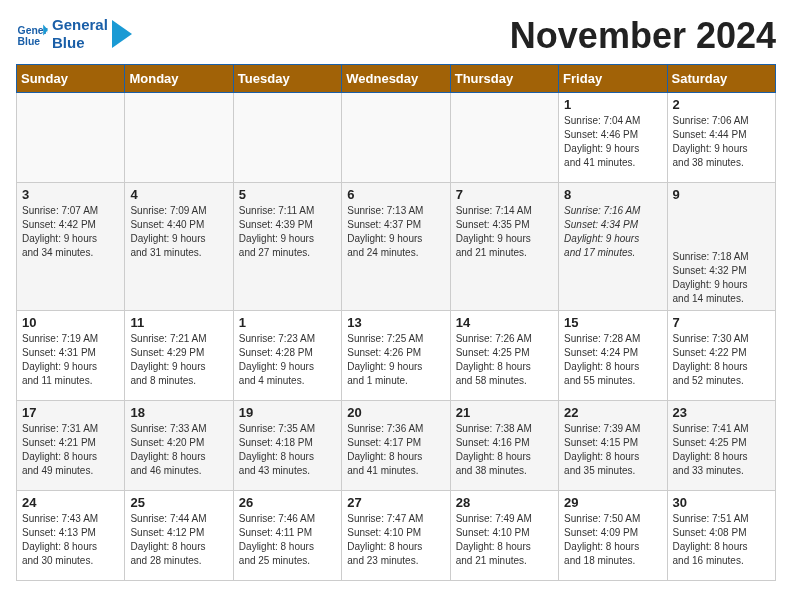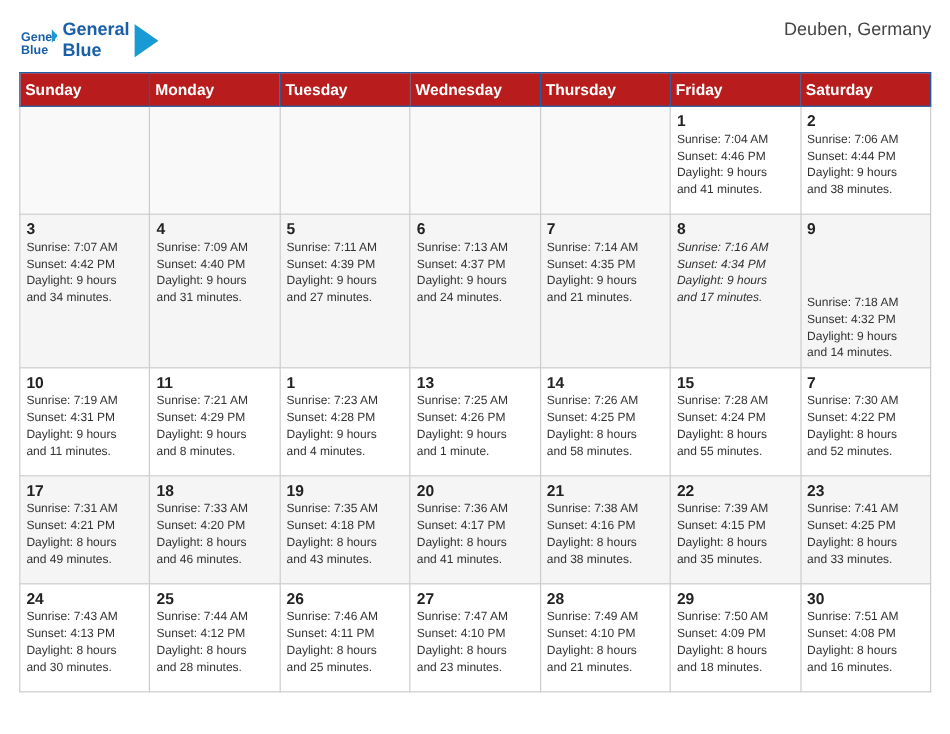--- a/index.html
+++ b/index.html
@@ -35,21 +35,21 @@
     .location {
       font-size: 15px;
       color: #444;
     }
     .calendar {
       width: 100%;
       border-collapse: collapse;
       table-layout: fixed;
     }
     .calendar th {
-      background: #b91c1c;
+      background: #a16207;
       color: #fff;
       font-size: 13px;
       font-weight: bold;
       padding: 6px 4px;
       text-align: left;
       border: 1px solid #1a5fa8;
     }
     .calendar td {
       vertical-align: top;
       border: 1px solid #ccc;
@@ -89,21 +89,21 @@
     </svg>
     <div style="display:flex;flex-direction:column;line-height:1.2;">
       <span style="font-size:15px;font-weight:bold;color:#1a5fa8;">General</span>
       <span style="font-size:15px;font-weight:bold;color:#1a5fa8;">Blue</span>
     </div>
     <svg width="20" height="28" viewBox="0 0 20 28">
       <polygon points="0,0 20,14 0,28" fill="#1a9ad4"></polygon>
     </svg>
   </div>
   <div class="title-block">
-    <div class="location">Deuben, Germany</div>
+    <div class="month-title">November 2024</div>
   </div>
 </div>
 
 <table class="calendar">
   <thead>
     <tr>
     <th>Sunday</th>
         <th>Monday</th>
         <th>Tuesday</th>
         <th>Wednesday</th>

